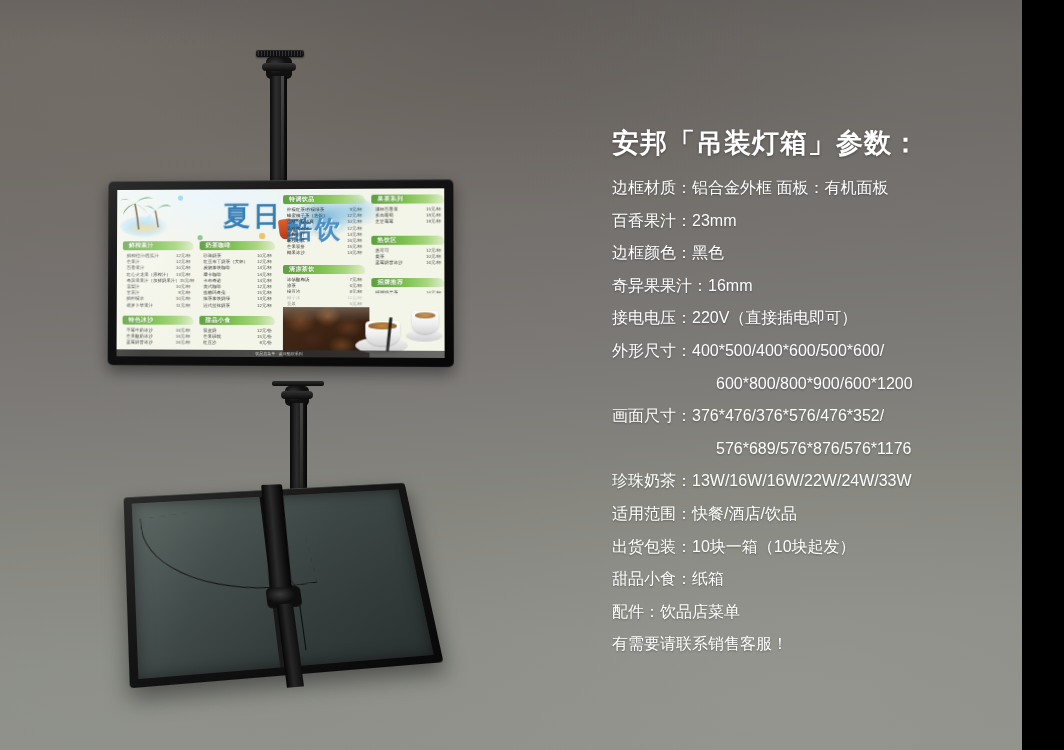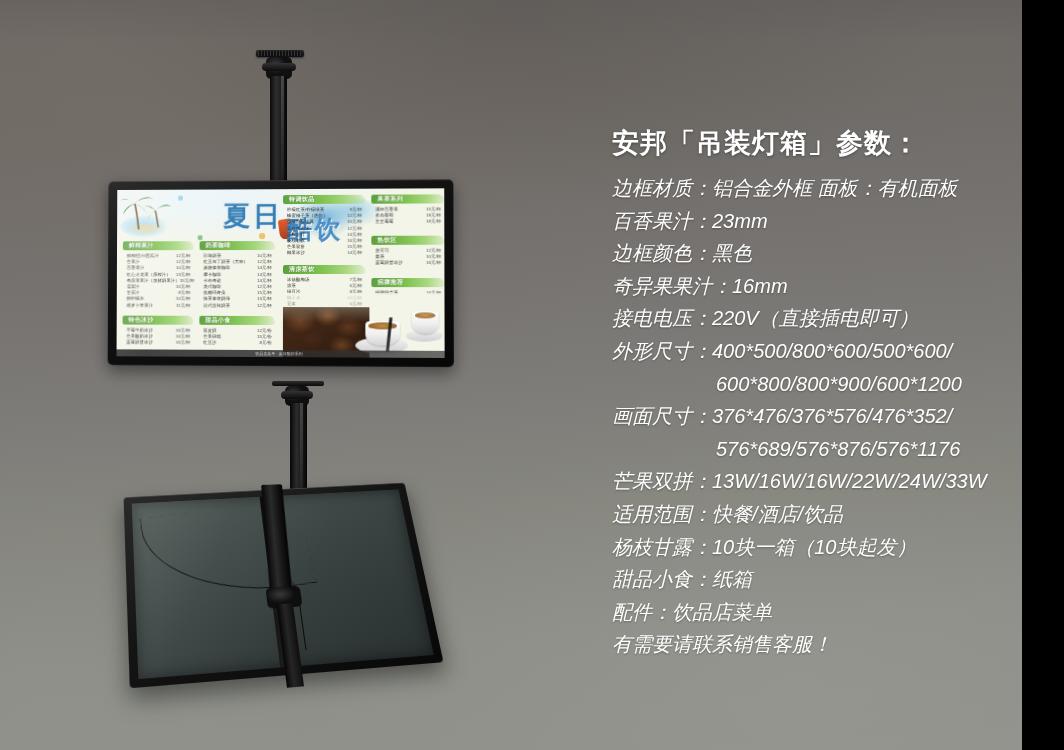--- a/index.html
+++ b/index.html
@@ -300,24 +300,23 @@
     position:absolute;left:612px;top:122px;width:430px;
     color:#ffffff;
   }
   .spec-title{
     font-size:27px;font-weight:bold;letter-spacing:1px;
     line-height:42px;margin:0 0 8px 0;
     text-shadow:0 1px 3px rgba(0,0,0,.35);
     white-space:nowrap;
   }
   .spec-line{
-    font-size:20px;line-height:32.6px;
+    font-size:16px;line-height:32.6px;
     white-space:nowrap;
     text-shadow:0 1px 2px rgba(0,0,0,.30);
-    font-style:italic;
   }
   .spec-line.indent{padding-left:104px;}
 </style>
 </head>
 <body>
 
 <div id="stage">
 
   <div class="wall"></div>
   <div class="wall-haze"></div>
@@ -644,25 +643,25 @@
     <div class="lb2-foot"></div>
   </div>
 
   <div class="spec">
     <div class="spec-title">安邦「吊装灯箱」参数：</div>
     <div class="spec-line">边框材质：铝合金外框      面板：有机面板</div>
     <div class="spec-line">百香果汁：23mm</div>
     <div class="spec-line">边框颜色：黑色</div>
     <div class="spec-line">奇异果果汁：16mm</div>
     <div class="spec-line">接电电压：220V（直接插电即可）</div>
-    <div class="spec-line">外形尺寸：400*500/800*600/500*600/</div>
+    <div class="spec-line">外形尺寸：400*500/400*600/500*600/</div>
     <div class="spec-line indent">600*800/800*900/600*1200</div>
     <div class="spec-line">画面尺寸：376*476/376*576/476*352/</div>
     <div class="spec-line indent">576*689/576*876/576*1176</div>
-    <div class="spec-line">芒果双拼：13W/16W/16W/22W/24W/33W</div>
+    <div class="spec-line">珍珠奶茶：13W/16W/16W/22W/24W/33W</div>
     <div class="spec-line">适用范围：快餐/酒店/饮品</div>
-    <div class="spec-line">杨枝甘露：10块一箱（10块起发）</div>
+    <div class="spec-line">出货包装：10块一箱（10块起发）</div>
     <div class="spec-line">甜品小食：纸箱</div>
     <div class="spec-line">配件：饮品店菜单</div>
     <div class="spec-line">有需要请联系销售客服！</div>
   </div>
 
 </div>
 
 </body></html>

